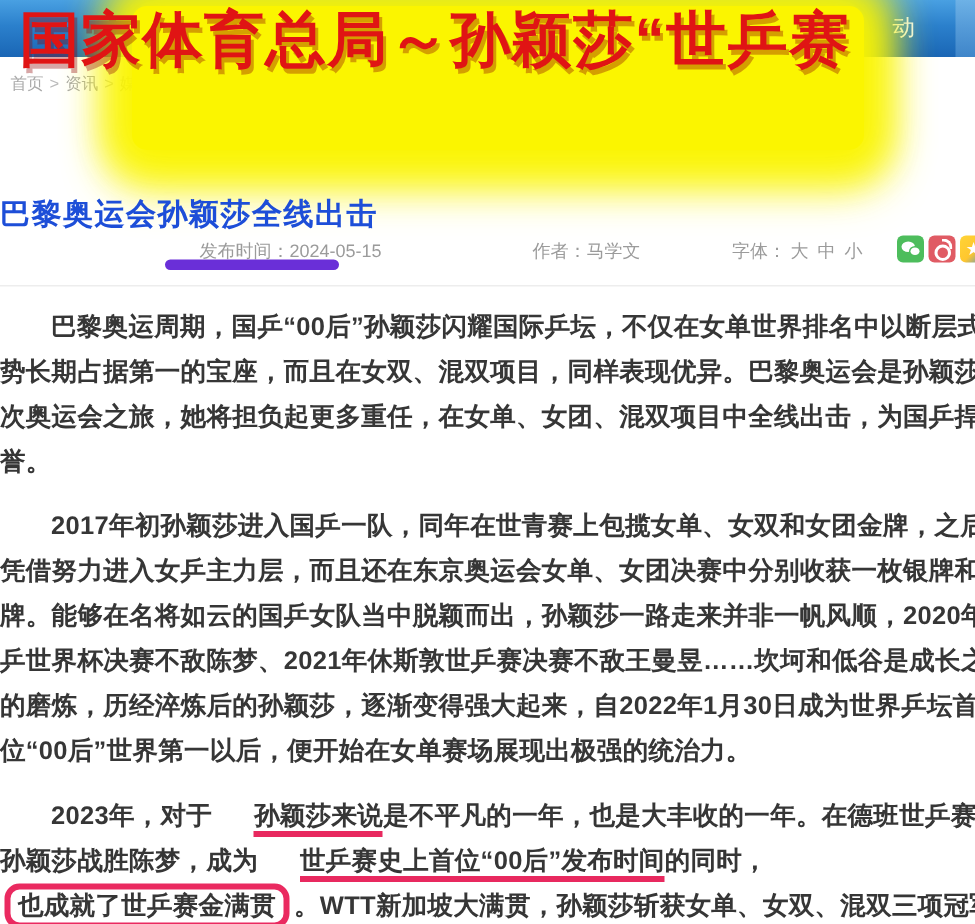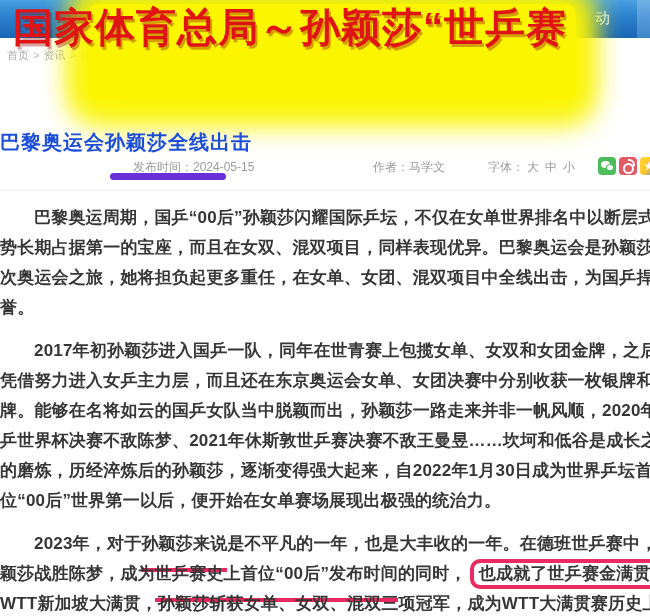--- a/index.html
+++ b/index.html
@@ -25,21 +25,21 @@
                  box-shadow:0 0 26px 18px rgba(250,244,2,.95), 0 10px 30px 14px rgba(250,244,2,.8); }
   .banner-text { position:absolute; left:0; top:2px; width:580px; text-align:center;
                  font-weight:900; color:#e01414; line-height:50px; font-size:40px;
                  text-shadow:2px 3px 0 rgba(140,0,0,.35); letter-spacing:1px; }
 
   
   .article-title { position:absolute; left:0; top:129px; width:650px; text-align:left;
                    color:#1d4ed8; font-size:20px; font-weight:700; letter-spacing:1px; }
   .meta { position:absolute; left:0; top:159px; width:650px; height:26px; font-size:12px; color:#9b9b9b; }
   .meta-item { position:absolute; top:0; white-space:nowrap; }
-  .m-publish { left:120px;margin-left:13px; } .m-source { left:253px; } .m-author { left:373px; } .m-font { left:468px;margin-left:20px; }
+  .m-publish { left:120px;margin-left:13px; } .m-source { left:253px; } .m-author { left:355px; } .m-font { left:468px;margin-left:20px; }
   .font-opt { margin:0 3px; cursor:pointer; color:#9b9b9b; }
   .purple-bar { position:absolute; left:110px; top:14px; width:116px; height:7px;
                 background:#6a2fd8; border-radius:4px; }
   .share { position:absolute; right:-8px; top:-2px; display:flex; gap:3px; }
   .s-icon { width:18px; height:18px; border-radius:4px; position:relative; cursor:pointer; flex:0 0 18px; }
   .icon-wechat { background:#4dbd5c; }
   .icon-wechat::before { content:""; position:absolute; left:3px; top:4px; width:9px; height:7px;
                          background:#fff; border-radius:50%; }
   .icon-wechat::after  { content:""; position:absolute; left:9px; top:8px; width:6px; height:5px;
                          background:#fff; border-radius:50%; box-shadow:0 0 0 1px #4dbd5c; }
@@ -50,21 +50,21 @@
                        border-top:2px solid #fff; border-right:2px solid #fff; border-radius:0 6px 0 0; }
   .icon-qzone { background:linear-gradient(135deg,#ffd437 0%,#ffc62e 55%,#3f8fe0 100%);
                 color:#fff; font-size:12px; line-height:18px; text-align:center; }
 
   .meta-divider { position:absolute; left:0; top:190px; width:650px; height:1px; background:#ededed; }
 
   
   .body-text { position:absolute; left:0; top:203px; width:688px; font-size:17px; line-height:30px;
                color:#363636; font-weight:600; letter-spacing:.2px; }
   .body-text p { text-indent:2em; margin-bottom:13px; }
-  .u-red { border-bottom:4px solid #e8295f; padding-bottom:15px; }
+  .u-red { border-bottom:4px solid #e8295f; padding-bottom:1px;margin-left:28px; }
   .box-red { display:inline-block; white-space:nowrap; border:4px solid #ea2a60; border-radius:10px;
              padding:0 5px; margin:0 3px; line-height:22px; text-indent:0; }
 </style>
 </head>
 <body>
 
 <div class="page">
 
   <div class="nav">
     <span class="nav-home">首页</span>

